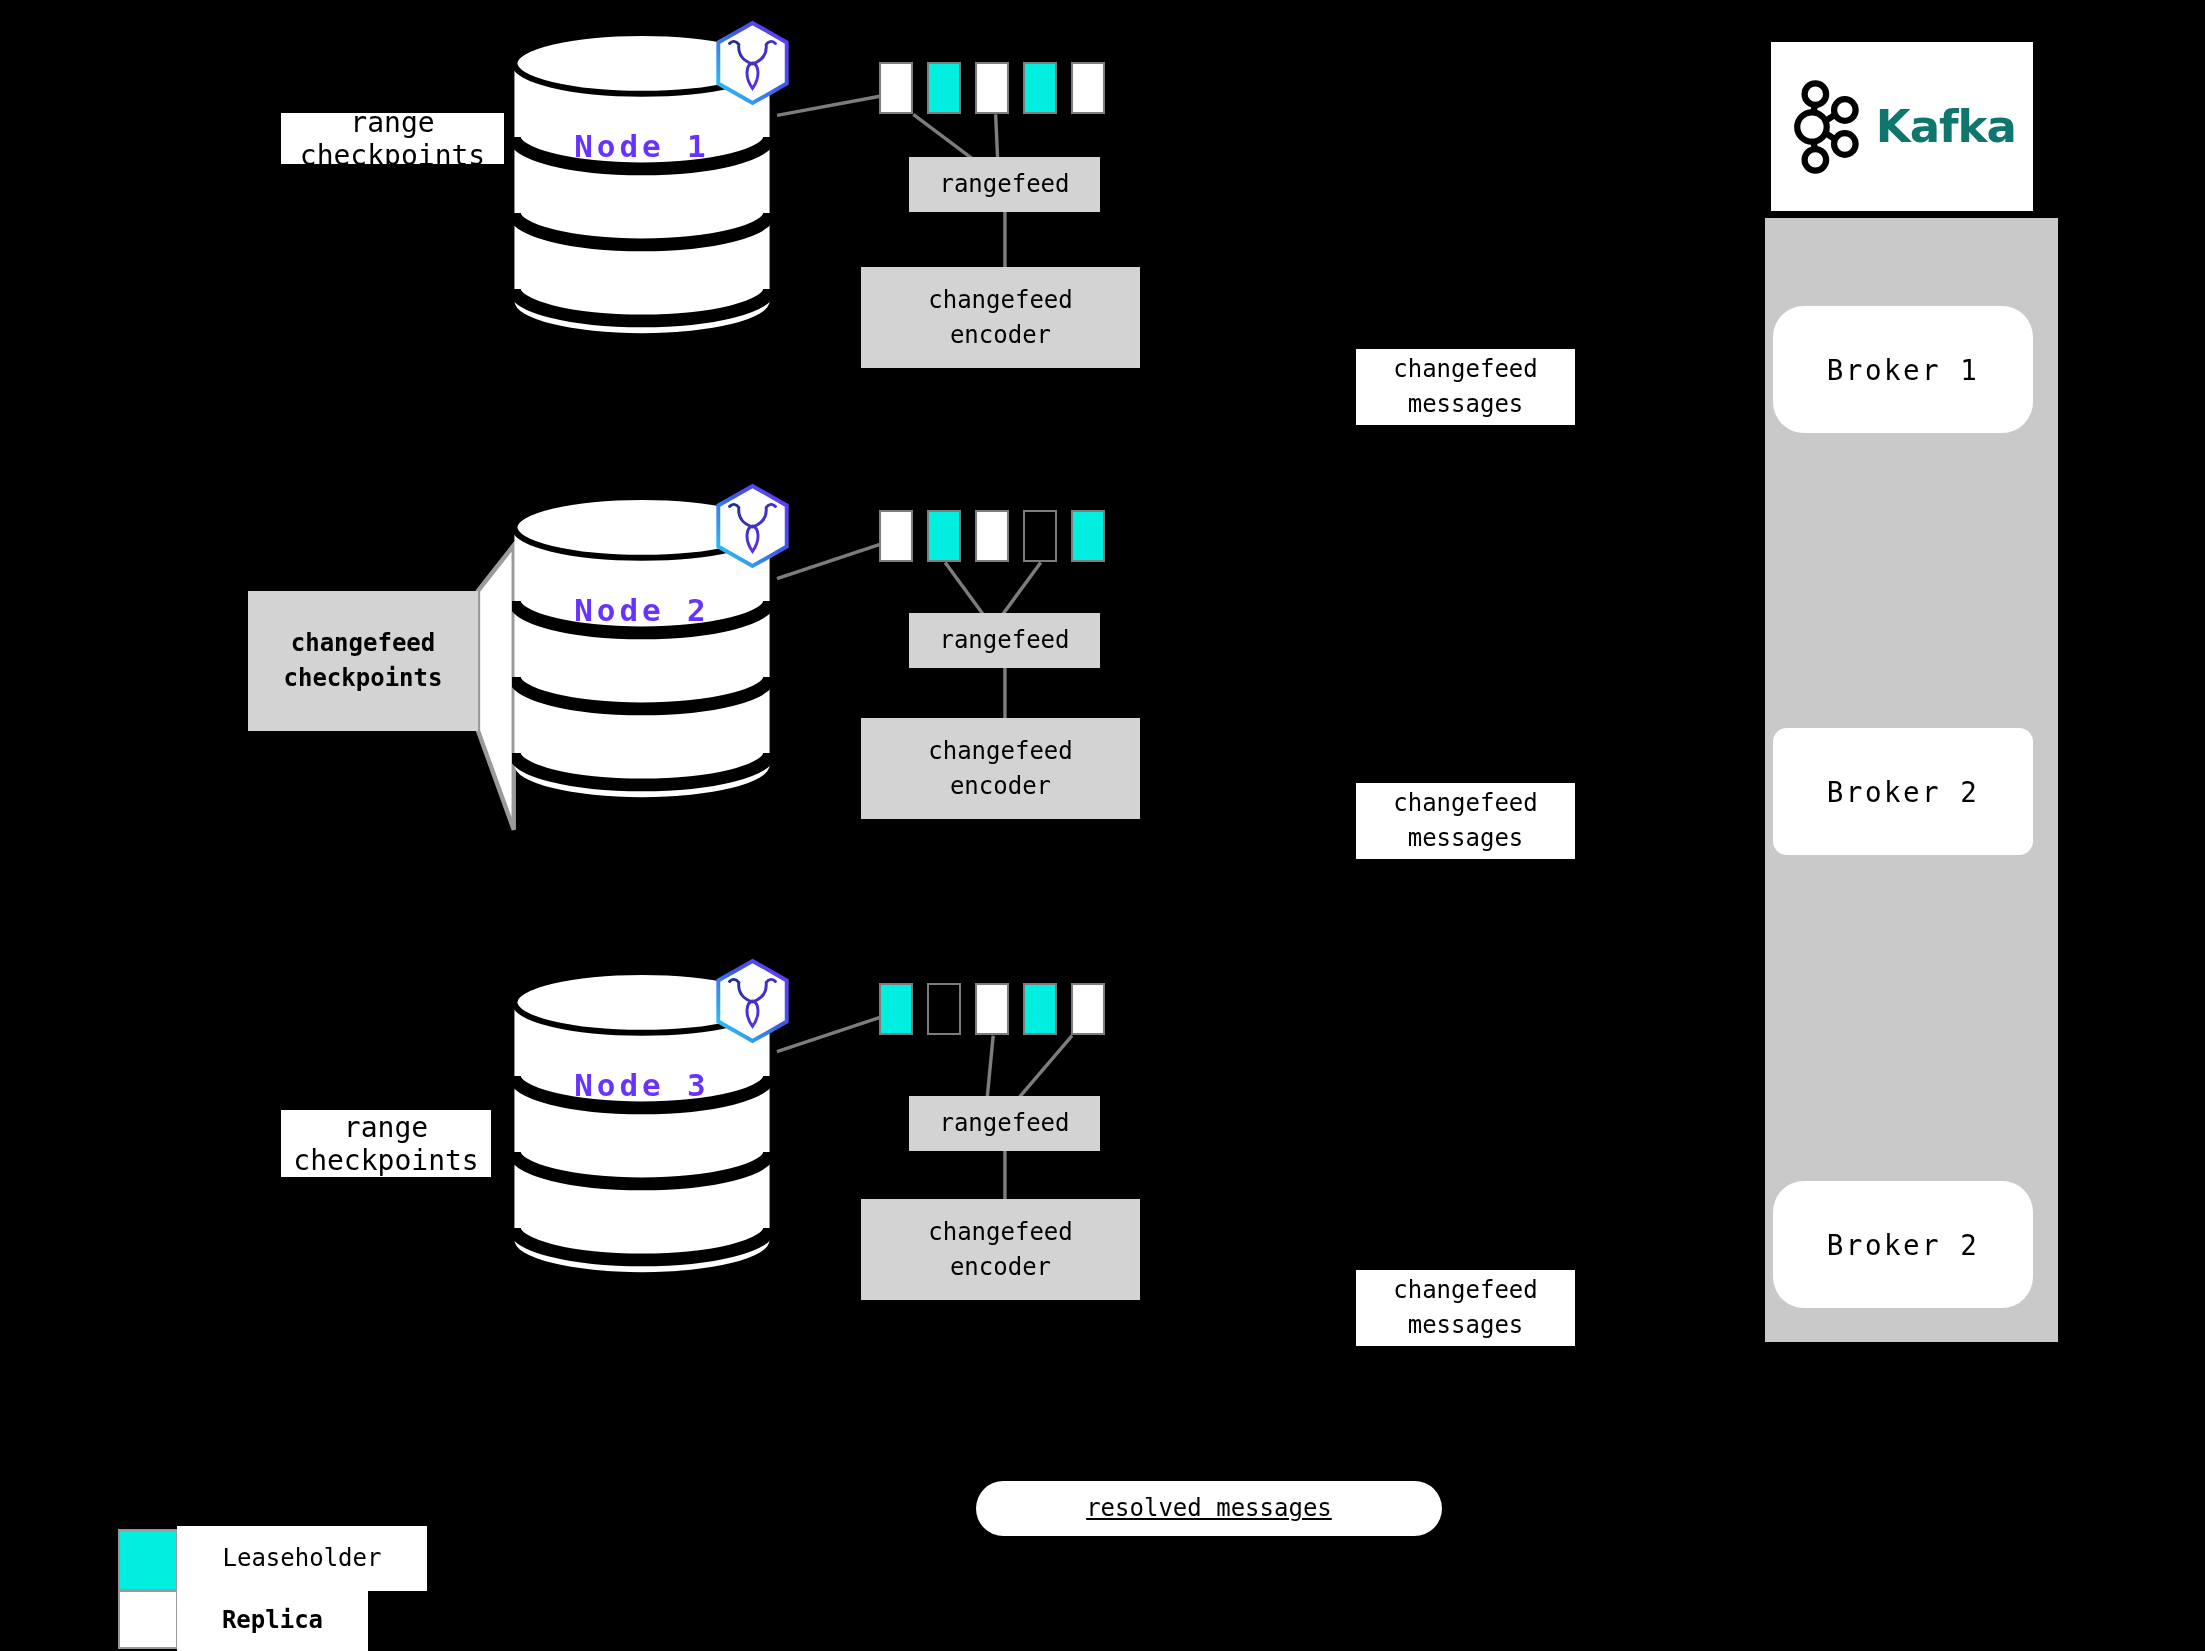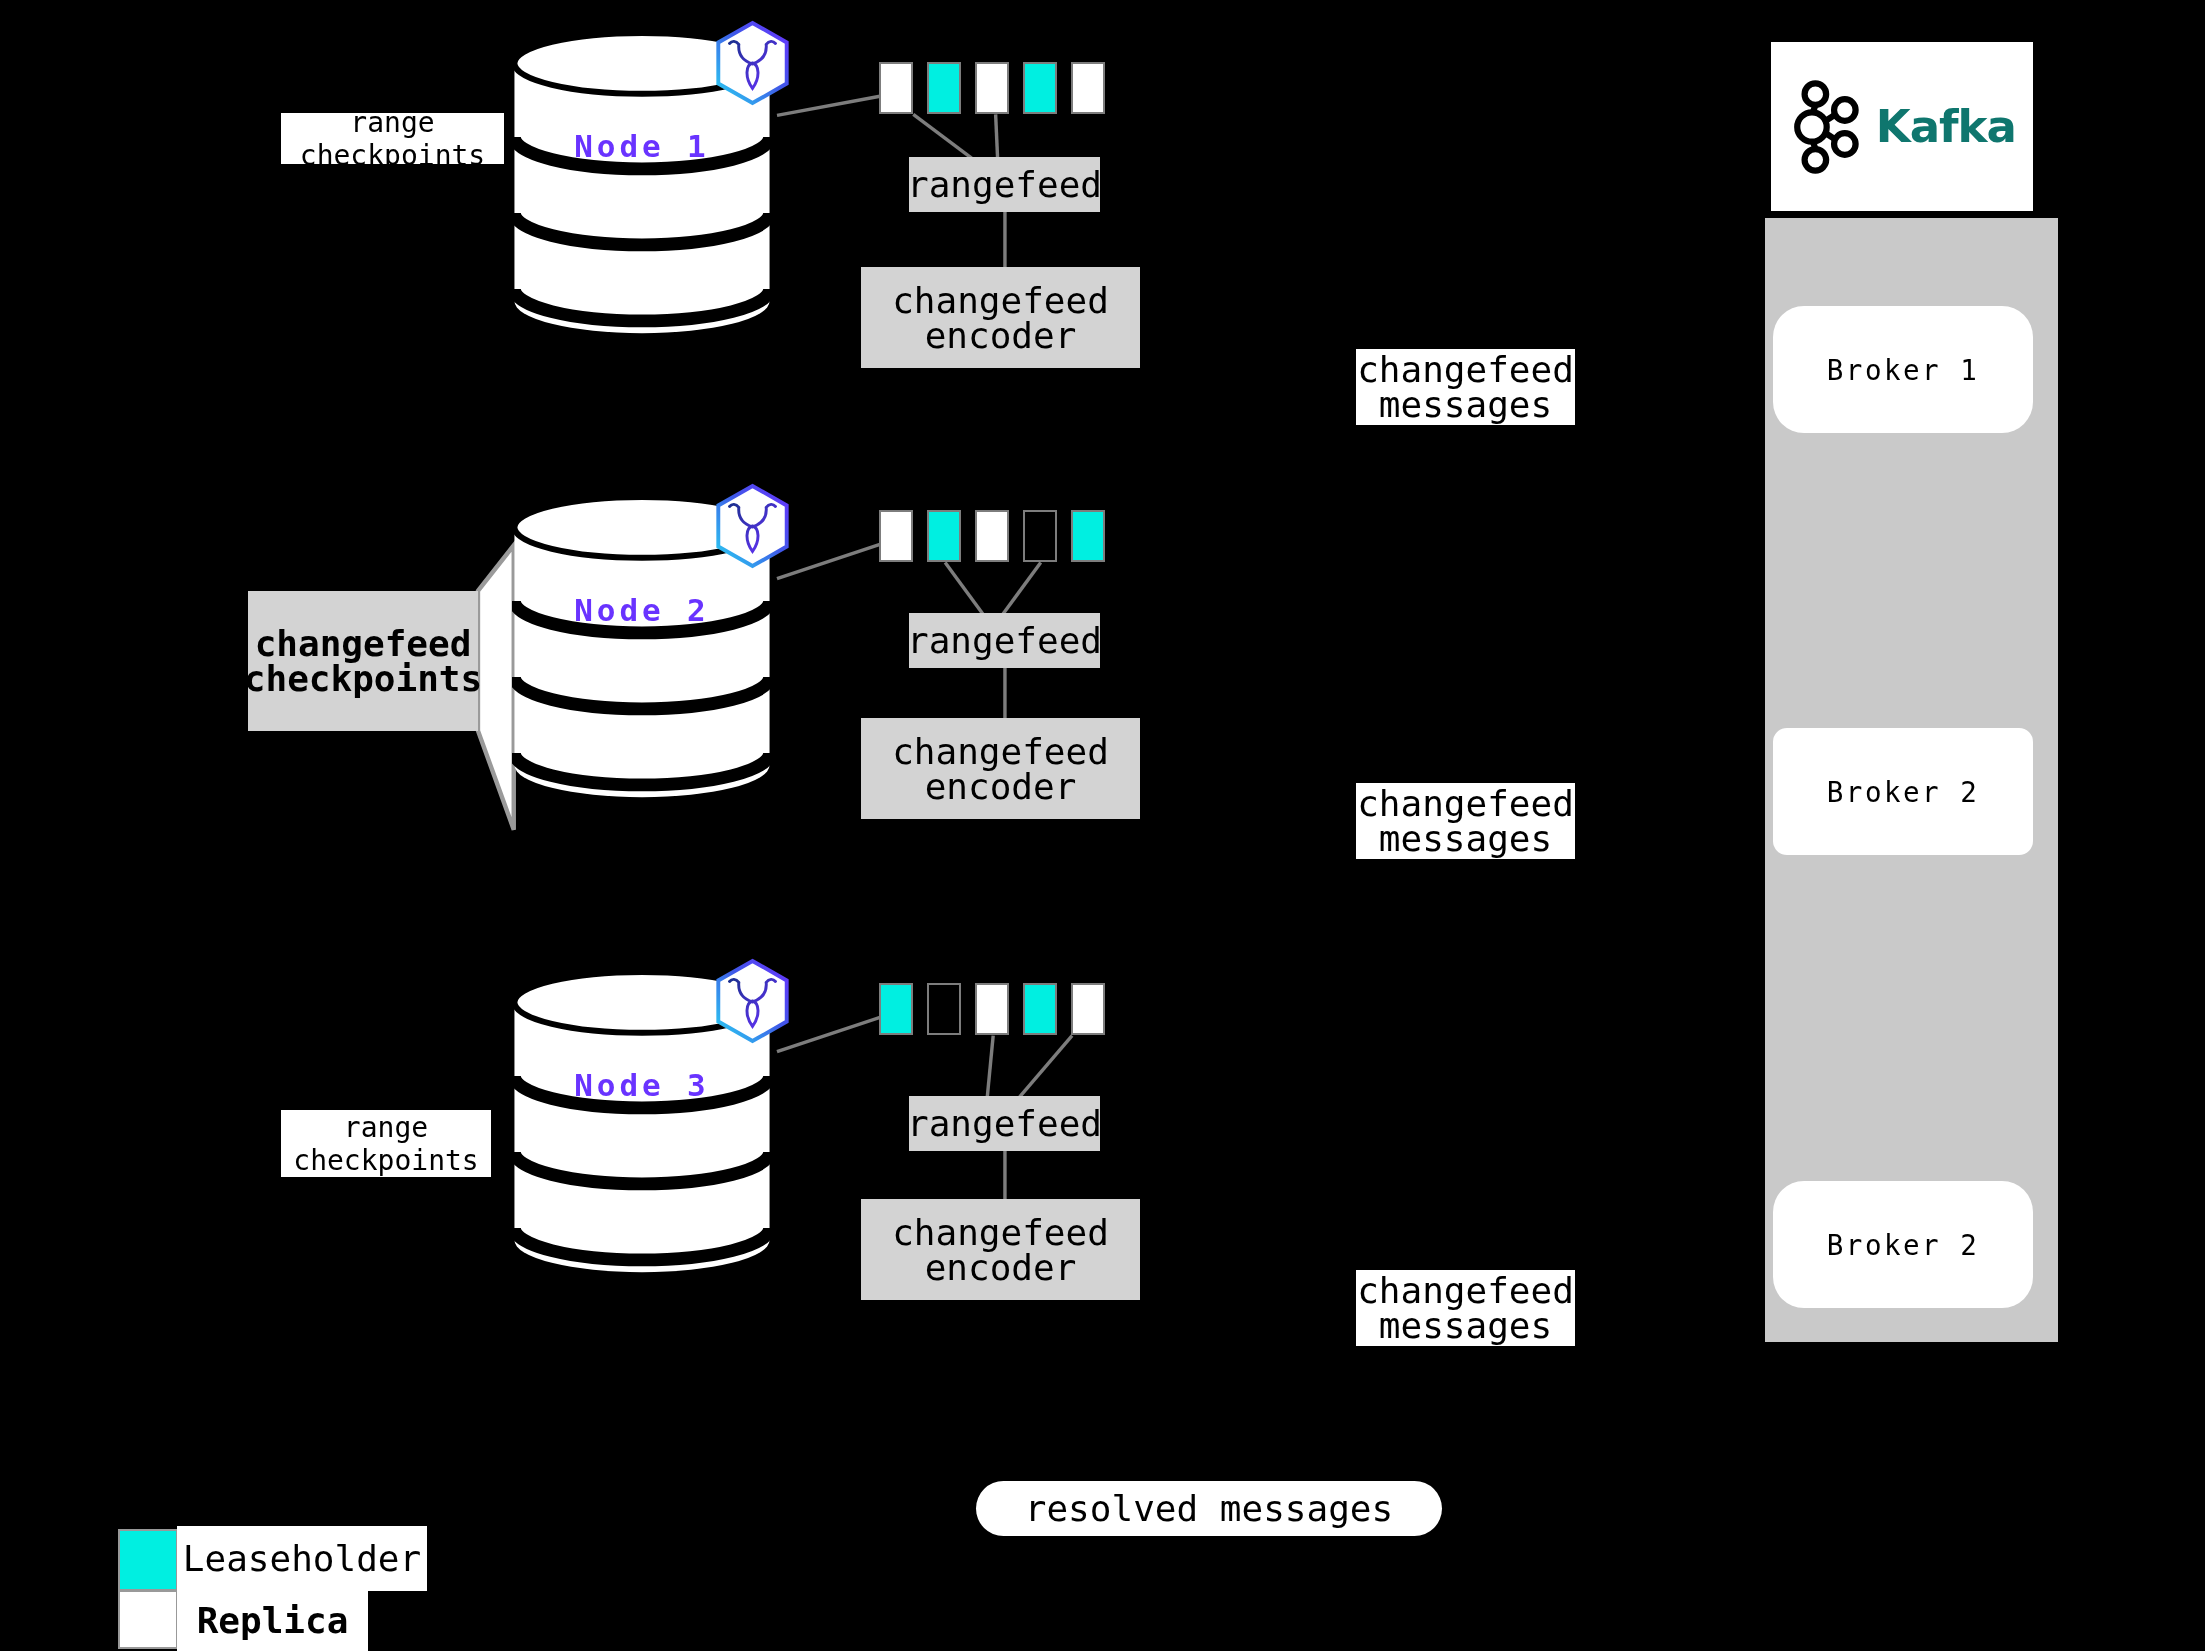--- a/index.html
+++ b/index.html
@@ -8,33 +8,33 @@
   }
   html,body{margin:0;padding:0;background:#000;}
   .canvas{position:relative;width:2205px;height:1652px;background:#000;overflow:hidden;
           font-family:"DejaVu Sans Mono","Liberation Mono",monospace;}
   .abs{position:absolute;}
   .overlay{position:absolute;left:0;top:0;width:2205px;height:1652px;pointer-events:none;}
   .whitebox{background:#fff;color:#000;display:flex;flex-direction:column;align-items:center;
             justify-content:center;text-align:center;overflow:hidden;}
   .graybox{background:var(--boxgray);color:#000;display:flex;flex-direction:column;align-items:center;
            justify-content:center;text-align:center;}
-  .lbl{font-size:36px;line-height:35px;white-space:nowrap;}
+  .lbl{font-size:24px;line-height:35px;white-space:nowrap;}
   .lbl-tight{font-size:28px;line-height:33px;white-space:nowrap;}
   .bold{font-weight:bold;}
   .node-name{color:var(--purple);font-weight:bold;font-size:31px;letter-spacing:3.9px;
              text-align:center;white-space:nowrap;}
   .sqrow{position:absolute;width:230px;height:52px;}
   .sq{position:absolute;top:0;width:34px;height:52px;border:2.5px solid var(--sqborder);box-sizing:border-box;}
   .sq-leaseholder{background:var(--cyan);}
   .sq-replica{background:#fff;}
   .sq-empty{background:transparent;}
   .broker{position:absolute;left:1773px;width:260px;height:127px;background:#fff;border-radius:31px;
           display:flex;align-items:center;justify-content:center;font-size:27.5px;letter-spacing:2.5px;color:#000;}
-  .pill{border-radius:28.4px;}
+  .pill{border-radius:28.4px;text-decoration:underline;}
   .legend-swatch{position:absolute;left:118px;width:60px;border:2.9px solid #999;box-sizing:border-box;}
   .kafka-word{font-family:"DejaVu Sans","Liberation Sans",sans-serif;font-weight:bold;
               font-size:45px;color:#0f766e;letter-spacing:-1px;}
 </style>
 </head>
 <body>
 
 <div class="canvas">
 
   <svg class="overlay" viewBox="0 0 4498 3369" width="2205" height="1652">

